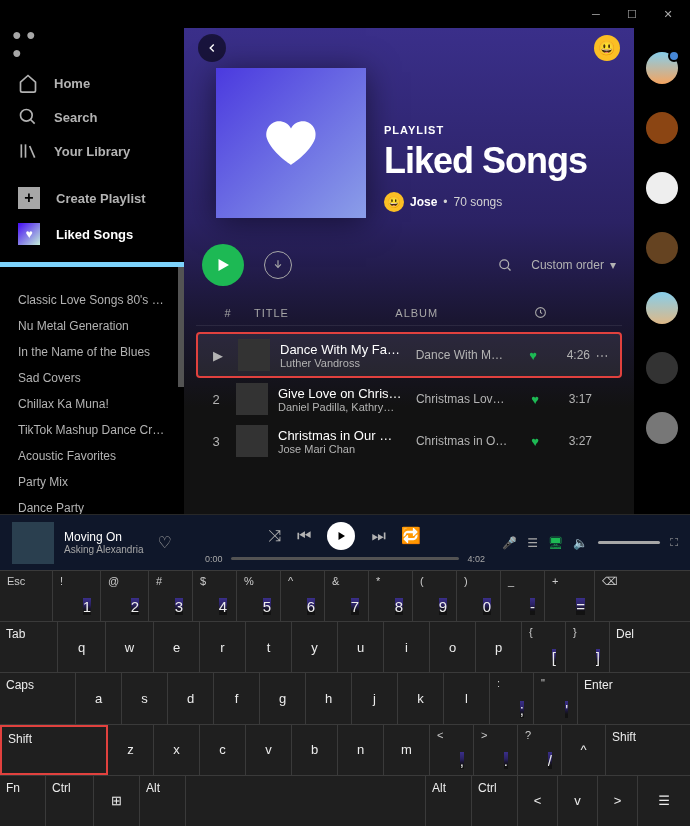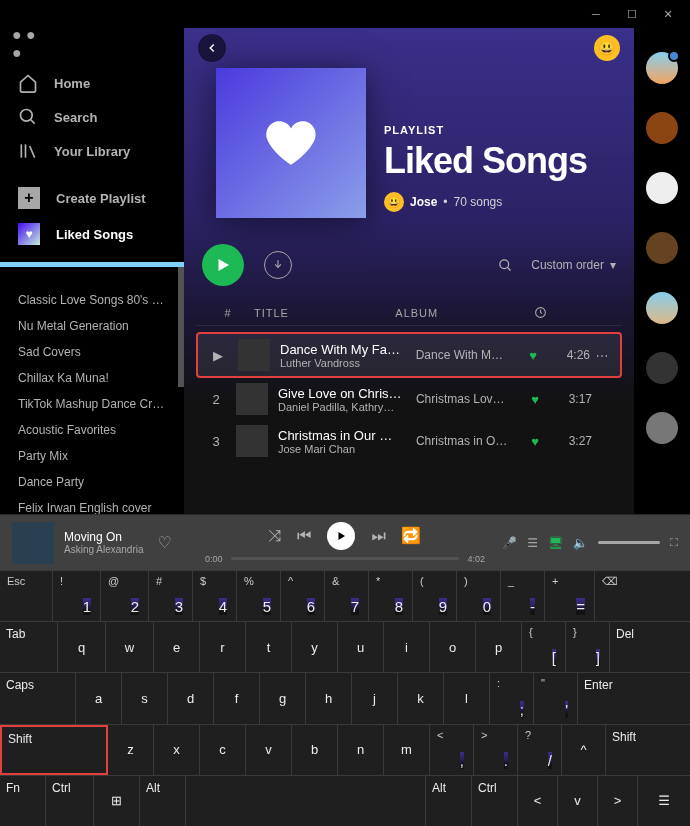--- a/index.html
+++ b/index.html
@@ -62,21 +62,21 @@
 .tr-album { flex: 1; font-size: 12px; white-space: nowrap; overflow: hidden; text-overflow: ellipsis; }
 .tr-like { width: 26px; color: #1db954; text-align: center; }
 .tr-dur { width: 44px; text-align: right; font-size: 12px; }
 .tr-more { width: 24px; text-align: center; }
 
 .friends { width: 56px; background: #000; padding-top: 24px; display: flex; flex-direction: column; align-items: center; gap: 28px; flex:none; }
 .friend { width: 32px; height: 32px; border-radius: 50%; background: #666; position: relative; }
 .friend.online::after { content:''; position:absolute; top:-2px; right:-2px; width:8px; height:8px; background:#4687d6; border-radius:50%; border:2px solid #000; }
 .f0{background:linear-gradient(#87ceeb,#f4a460);} .f1{background:#8b4513;} .f2{background:#eee;} .f3{background:#654321;} .f4{background:linear-gradient(#87ceeb,#deb887);} .f5{background:#333;} .f6{background:#777;}
 
-.player { height: 56px; background: #404040; display: flex; align-items: center; padding: 0 12px; border-top: 1px solid #282828; }
+.player { height: 56px; background: #0f172a; display: flex; align-items: center; padding: 0 12px; border-top: 1px solid #282828; }
 .np-art { width: 42px; height: 42px; background: #2a3f4f; flex:none; }
 .np-meta { padding-left: 10px; min-width: 0; }
 .np-title { font-size: 12px; color: #fff; }
 .np-artist { font-size: 10px; color: #a7a7a7; }
 .np-like { color: #a7a7a7; padding: 0 14px; }
 .pc-center { position: absolute; left: 50%; transform: translateX(-50%); width: 280px; display: flex; flex-direction: column; align-items: center; gap: 4px; }
 .pc-btns { display: flex; align-items: center; gap: 16px; color: #b3b3b3; }
 .pc-play { width: 28px; height: 28px; border-radius: 50%; background: #fff; display: flex; align-items: center; justify-content: center; }
 .pc-play svg { width: 12px; height: 12px; fill: #000; }
 .prog { display: flex; align-items: center; gap: 8px; width: 100%; font-size: 9px; color: #a7a7a7; }
@@ -137,20 +137,21 @@
         <span>Create Playlist</span>
       </div>
       <div class="nav-item liked-row">
         <div class="sq grad">♥</div>
         <span>Liked Songs</span>
       </div>
     </div>
     <div class="pl-scroll" id="playlist-list">
         <div class="pl-item">Classic Love Songs 80's 90's</div>
         <div class="pl-item">Nu Metal Generation</div>
+        <div class="pl-item">In the Name of the Blues</div>
         <div class="pl-item">Sad Covers</div>
         <div class="pl-item">Chillax Ka Muna!</div>
         <div class="pl-item">TikTok Mashup Dance Craze…</div>
         <div class="pl-item">Acoustic Favorites</div>
         <div class="pl-item">Party Mix</div>
         <div class="pl-item">Dance Party</div>
         <div class="pl-item">Felix Irwan English cover</div>
       </div>
   </div>
 

